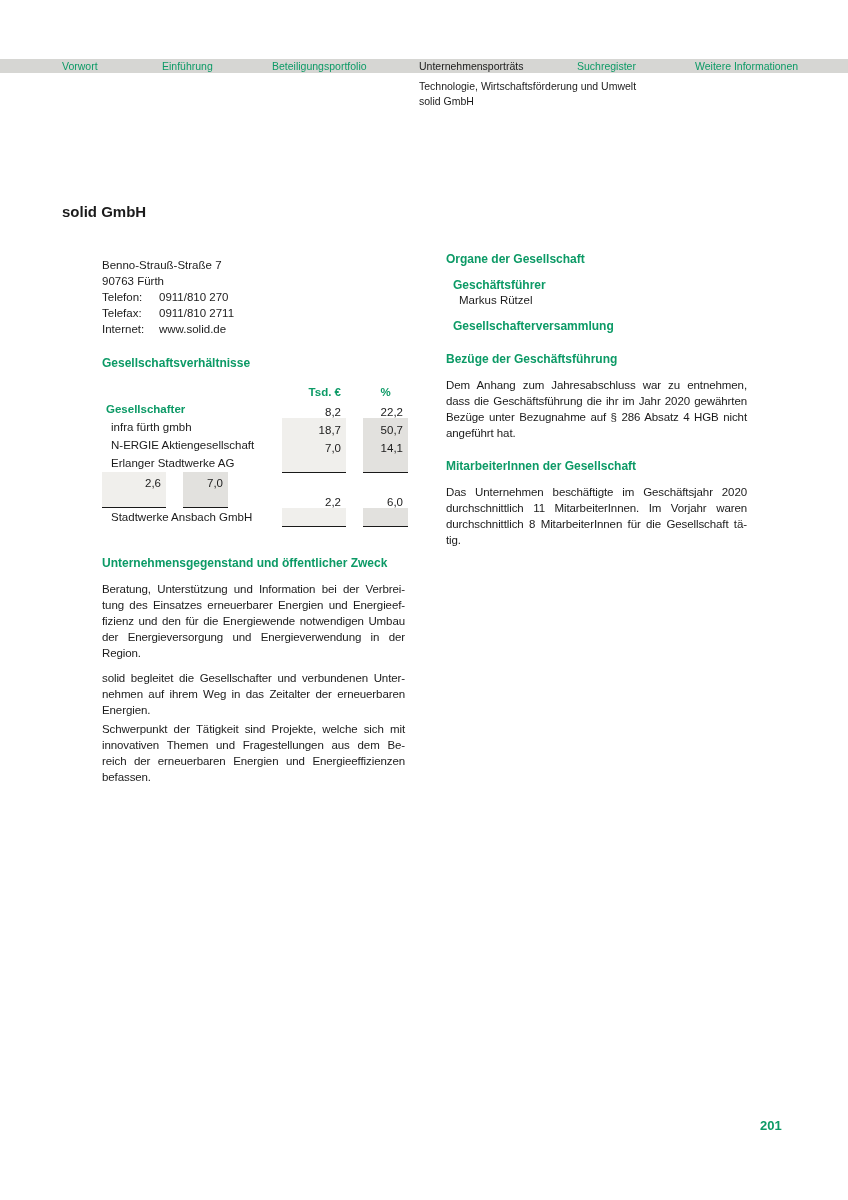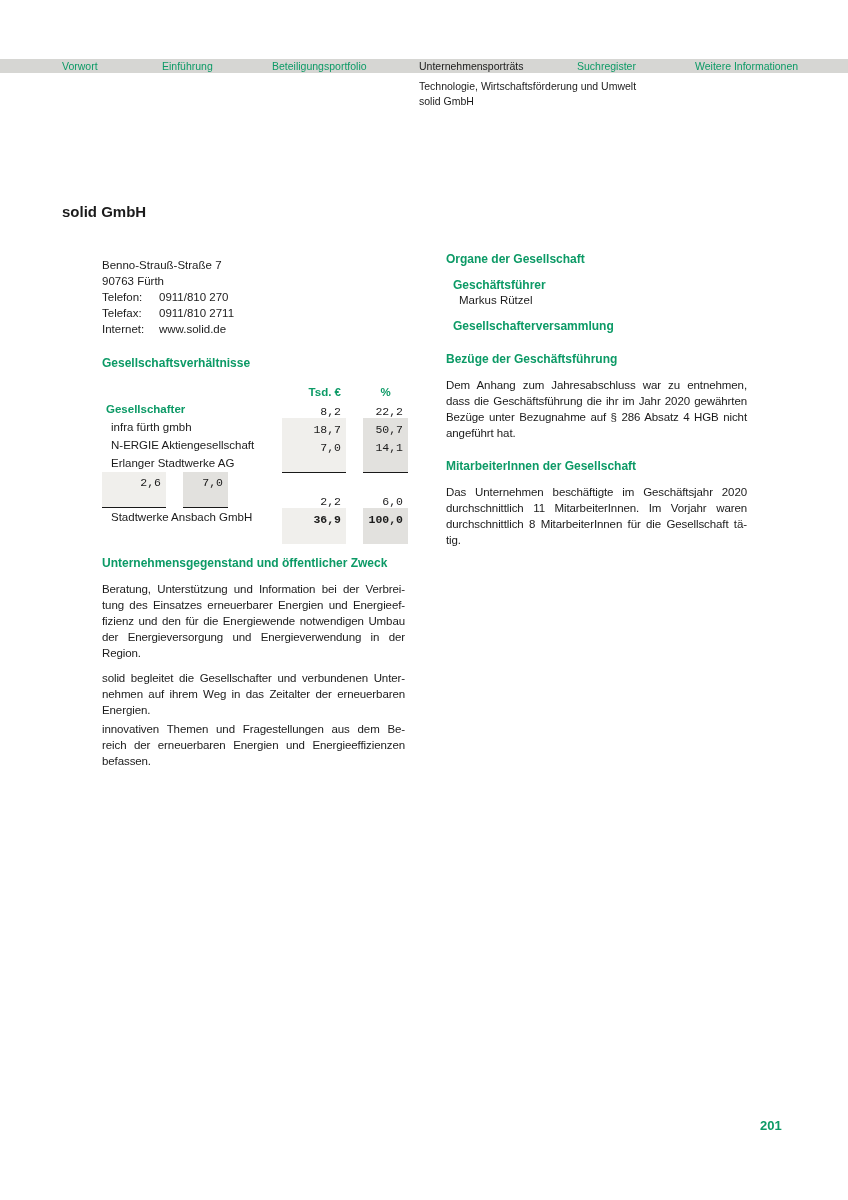--- a/index.html
+++ b/index.html
@@ -36,21 +36,21 @@
   .r-group{height:17px;text-align:center;}
   .r-data{height:18px;}
   .r-double{height:36px;}
   .olabel{width:180px;padding-left:9px;line-height:18px;white-space:nowrap;}
   .olabel .l2{padding-left:8px;}
   .r-double .olabel{line-height:17px;padding-top:1px;}
   .oval{width:64px;}
   .opct{width:45px;margin-left:17px;}
   .cell{
     display:flex;align-items:flex-end;justify-content:flex-end;
-    padding:0 5px 18px 0;border-bottom:1.5px solid #191919;font-family:Liberation Mono, monospace;
+    padding:0 5px 18px 0;border-bottom:1.5px solid #191919;
   }
   .oval.cell{background:var(--col1bg);}
   .opct.cell{background:var(--col2bg);}
   .r-total .cell{border-bottom:none;font-weight:bold;}
   .hcell-val{width:64px;text-align:right;padding-right:5px;color:var(--accent);font-weight:bold;line-height:16px;}
   .hcell-pct{width:45px;margin-left:17px;text-align:center;color:var(--accent);font-weight:bold;line-height:16px;}
   .group-label{color:var(--accent);font-weight:bold;padding-left:4px;line-height:17px;}
   
   .para{width:303px;letter-spacing:-0.1px;}
   .para .jl{text-align:justify;text-align-last:justify;line-height:16px;height:16px;white-space:normal;}
@@ -119,41 +119,37 @@
   </div>
   <div class="orow r-double">
     <div class="oval cell">2,6</div>
     <div class="opct cell">7,0</div>
   </div>
   <div class="orow r-data">
     <div class="olabel">Stadtwerke Ansbach GmbH</div>
     <div class="oval cell">2,2</div>
     <div class="opct cell">6,0</div>
   </div>
-  <div class="orow r-data r-total">
-    <div class="olabel"></div>
-    <div class="oval cell">36,9</div>
-    <div class="opct cell">100,0</div>
-  </div>
 </div>
 
 <div class="abs h-green" style="left:102px;top:556px">Unternehmensgegenstand und öffentlicher Zweck</div>
 <div class="abs para" style="left:102px;top:581px">
   <div class="jl">Beratung, Unterstützung und Information bei der Verbrei-</div>
   <div class="jl">tung des Einsatzes erneuerbarer Energien und Energieef-</div>
   <div class="jl">fizienz und den für die Energiewende notwendigen Umbau</div>
   <div class="jl">der Energieversorgung und Energieverwendung in der</div>
   <div class="ll">Region.</div>
 </div>
 <div class="abs para" style="left:102px;top:670px">
   <div class="jl">solid begleitet die Gesellschafter und verbundenen Unter-</div>
   <div class="jl">nehmen auf ihrem Weg in das Zeitalter der erneuerbaren</div>
   <div class="ll">Energien.</div>
 </div>
 <div class="abs para" style="left:102px;top:721px">
+  <div class="jl">Schwerpunkt der Tätigkeit sind Projekte, welche sich mit</div>
   <div class="jl">innovativen Themen und Fragestellungen aus dem Be-</div>
   <div class="jl">reich der erneuerbaren Energien und Energieeffizienzen</div>
   <div class="ll">befassen.</div>
 </div>
 
 <div class="abs h-green rcol" style="top:252px">Organe der Gesellschaft</div>
 <div class="abs h-green sub" style="top:278px">Geschäftsführer</div>
 <div class="abs name" style="top:294px">Markus Rützel</div>
 <div class="abs h-green sub" style="top:319px">Gesellschafterversammlung</div>
 

